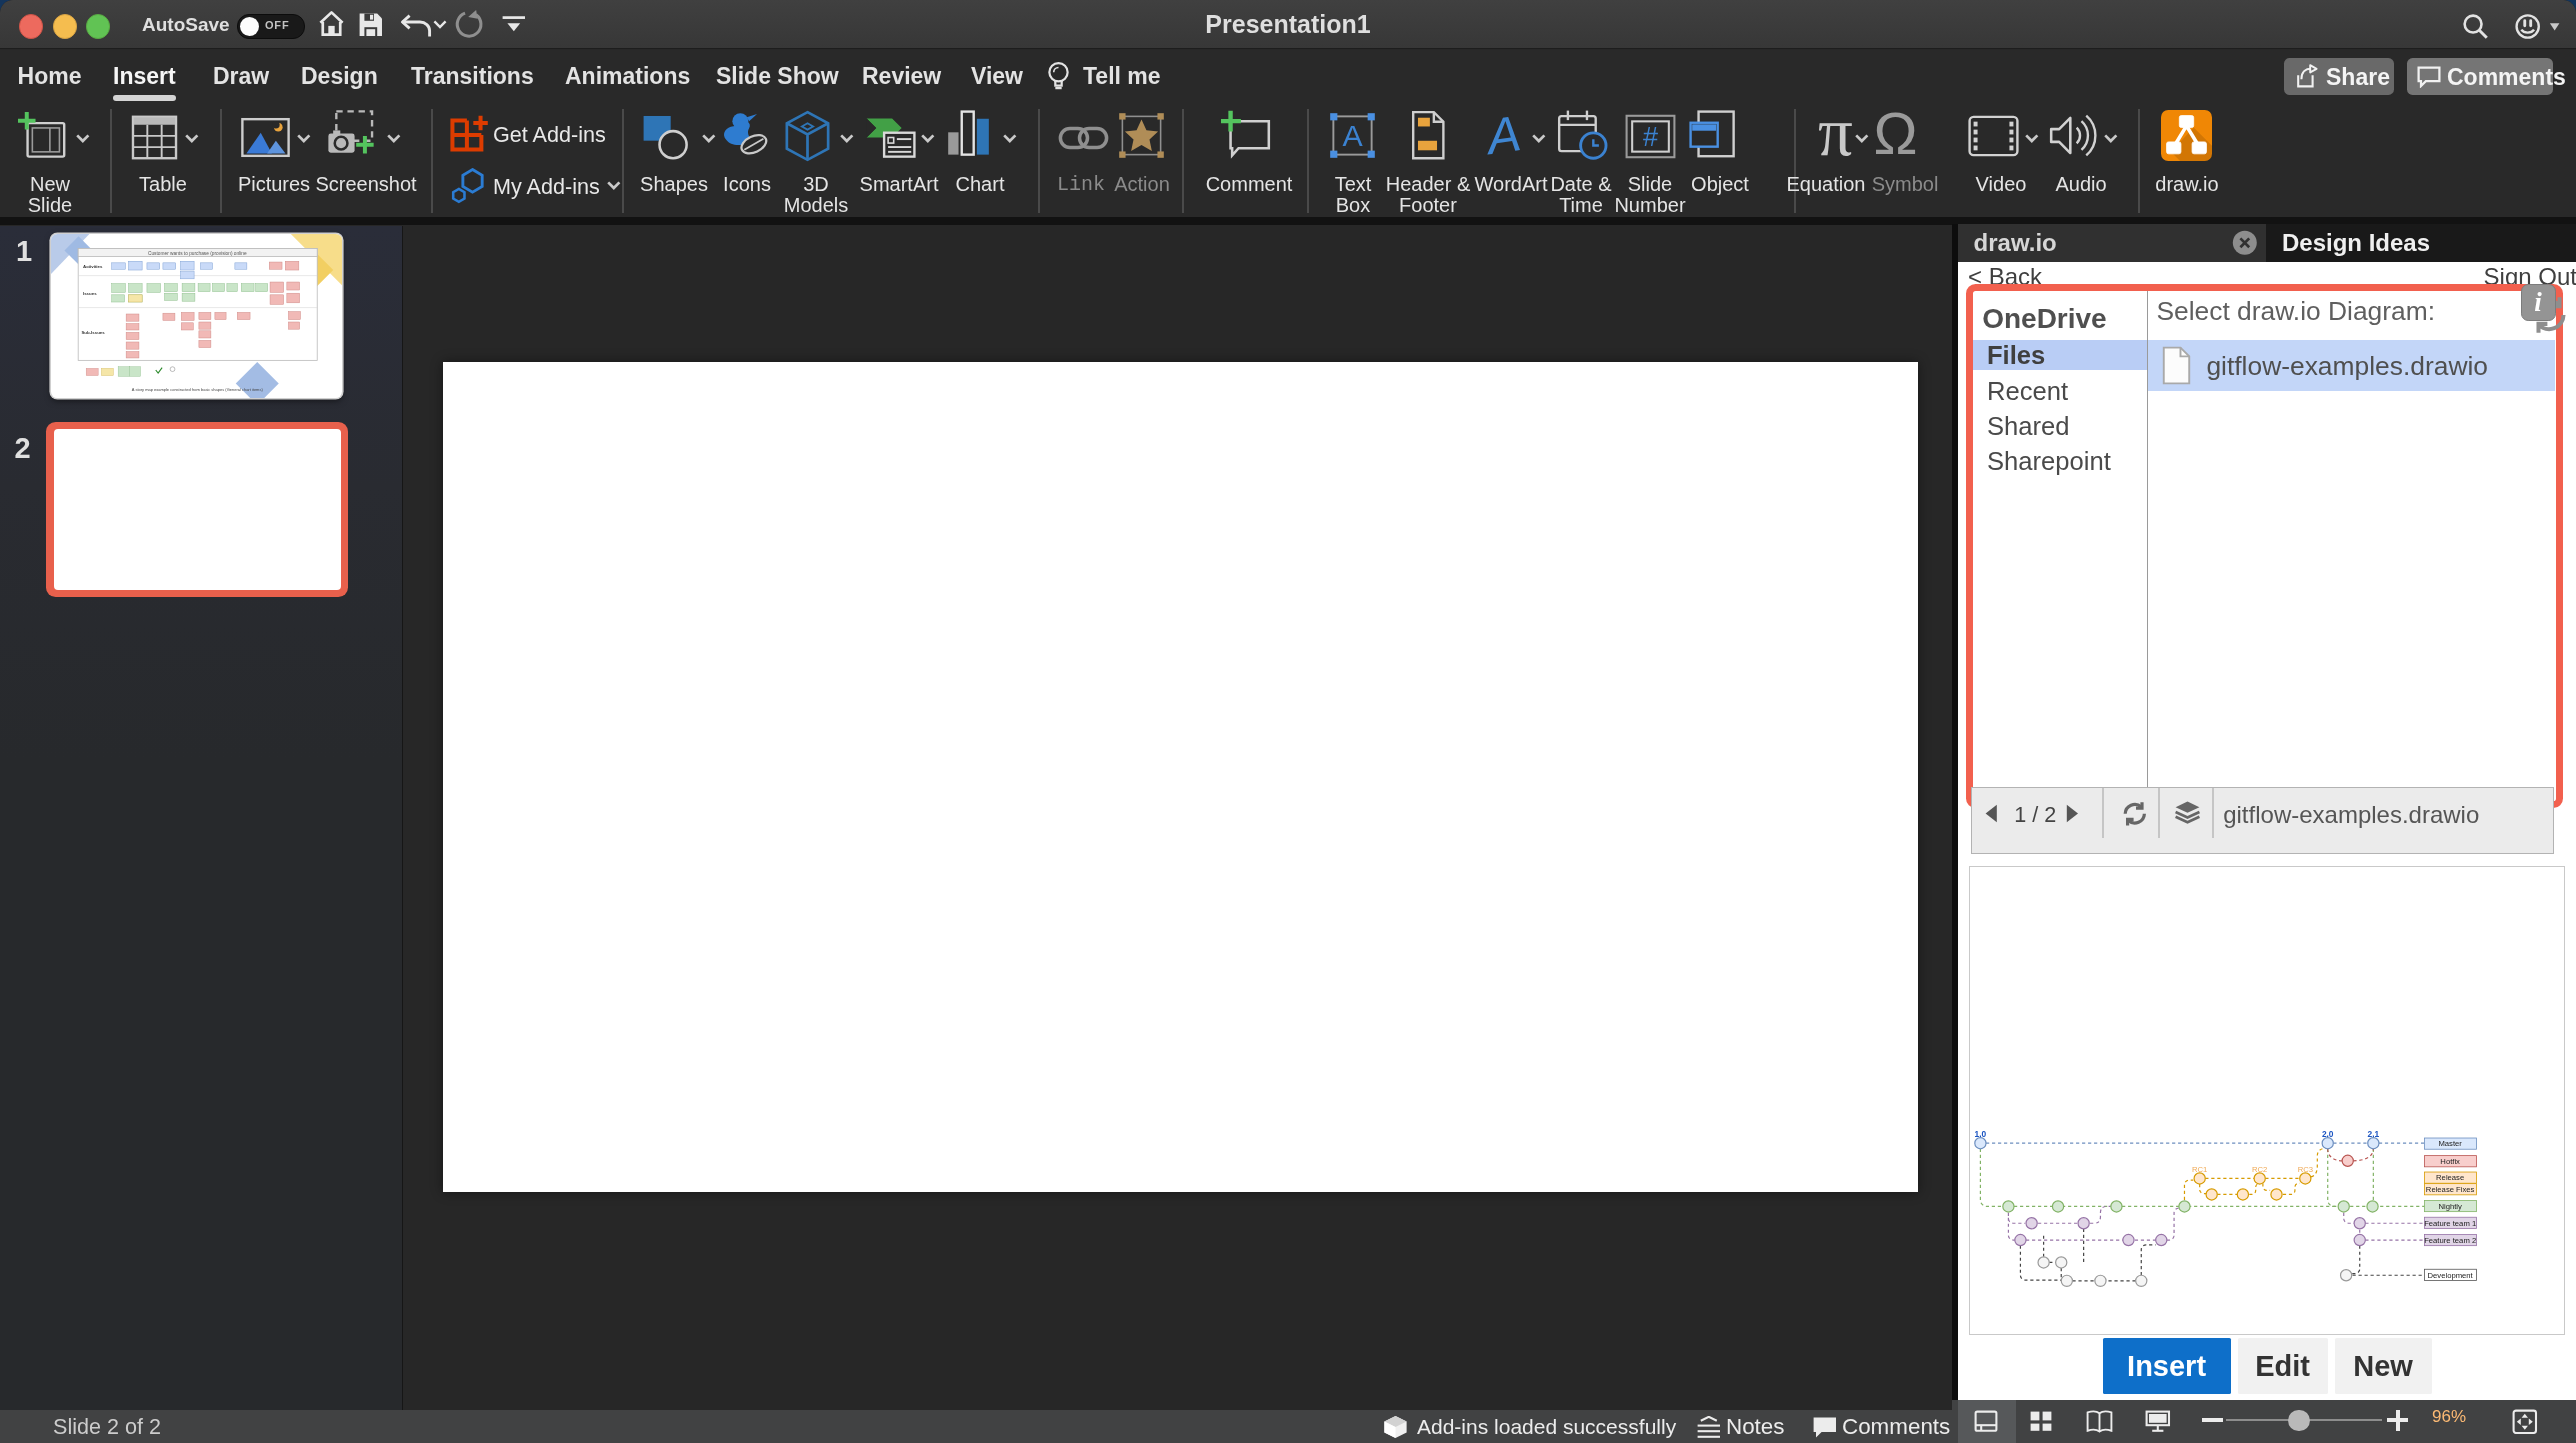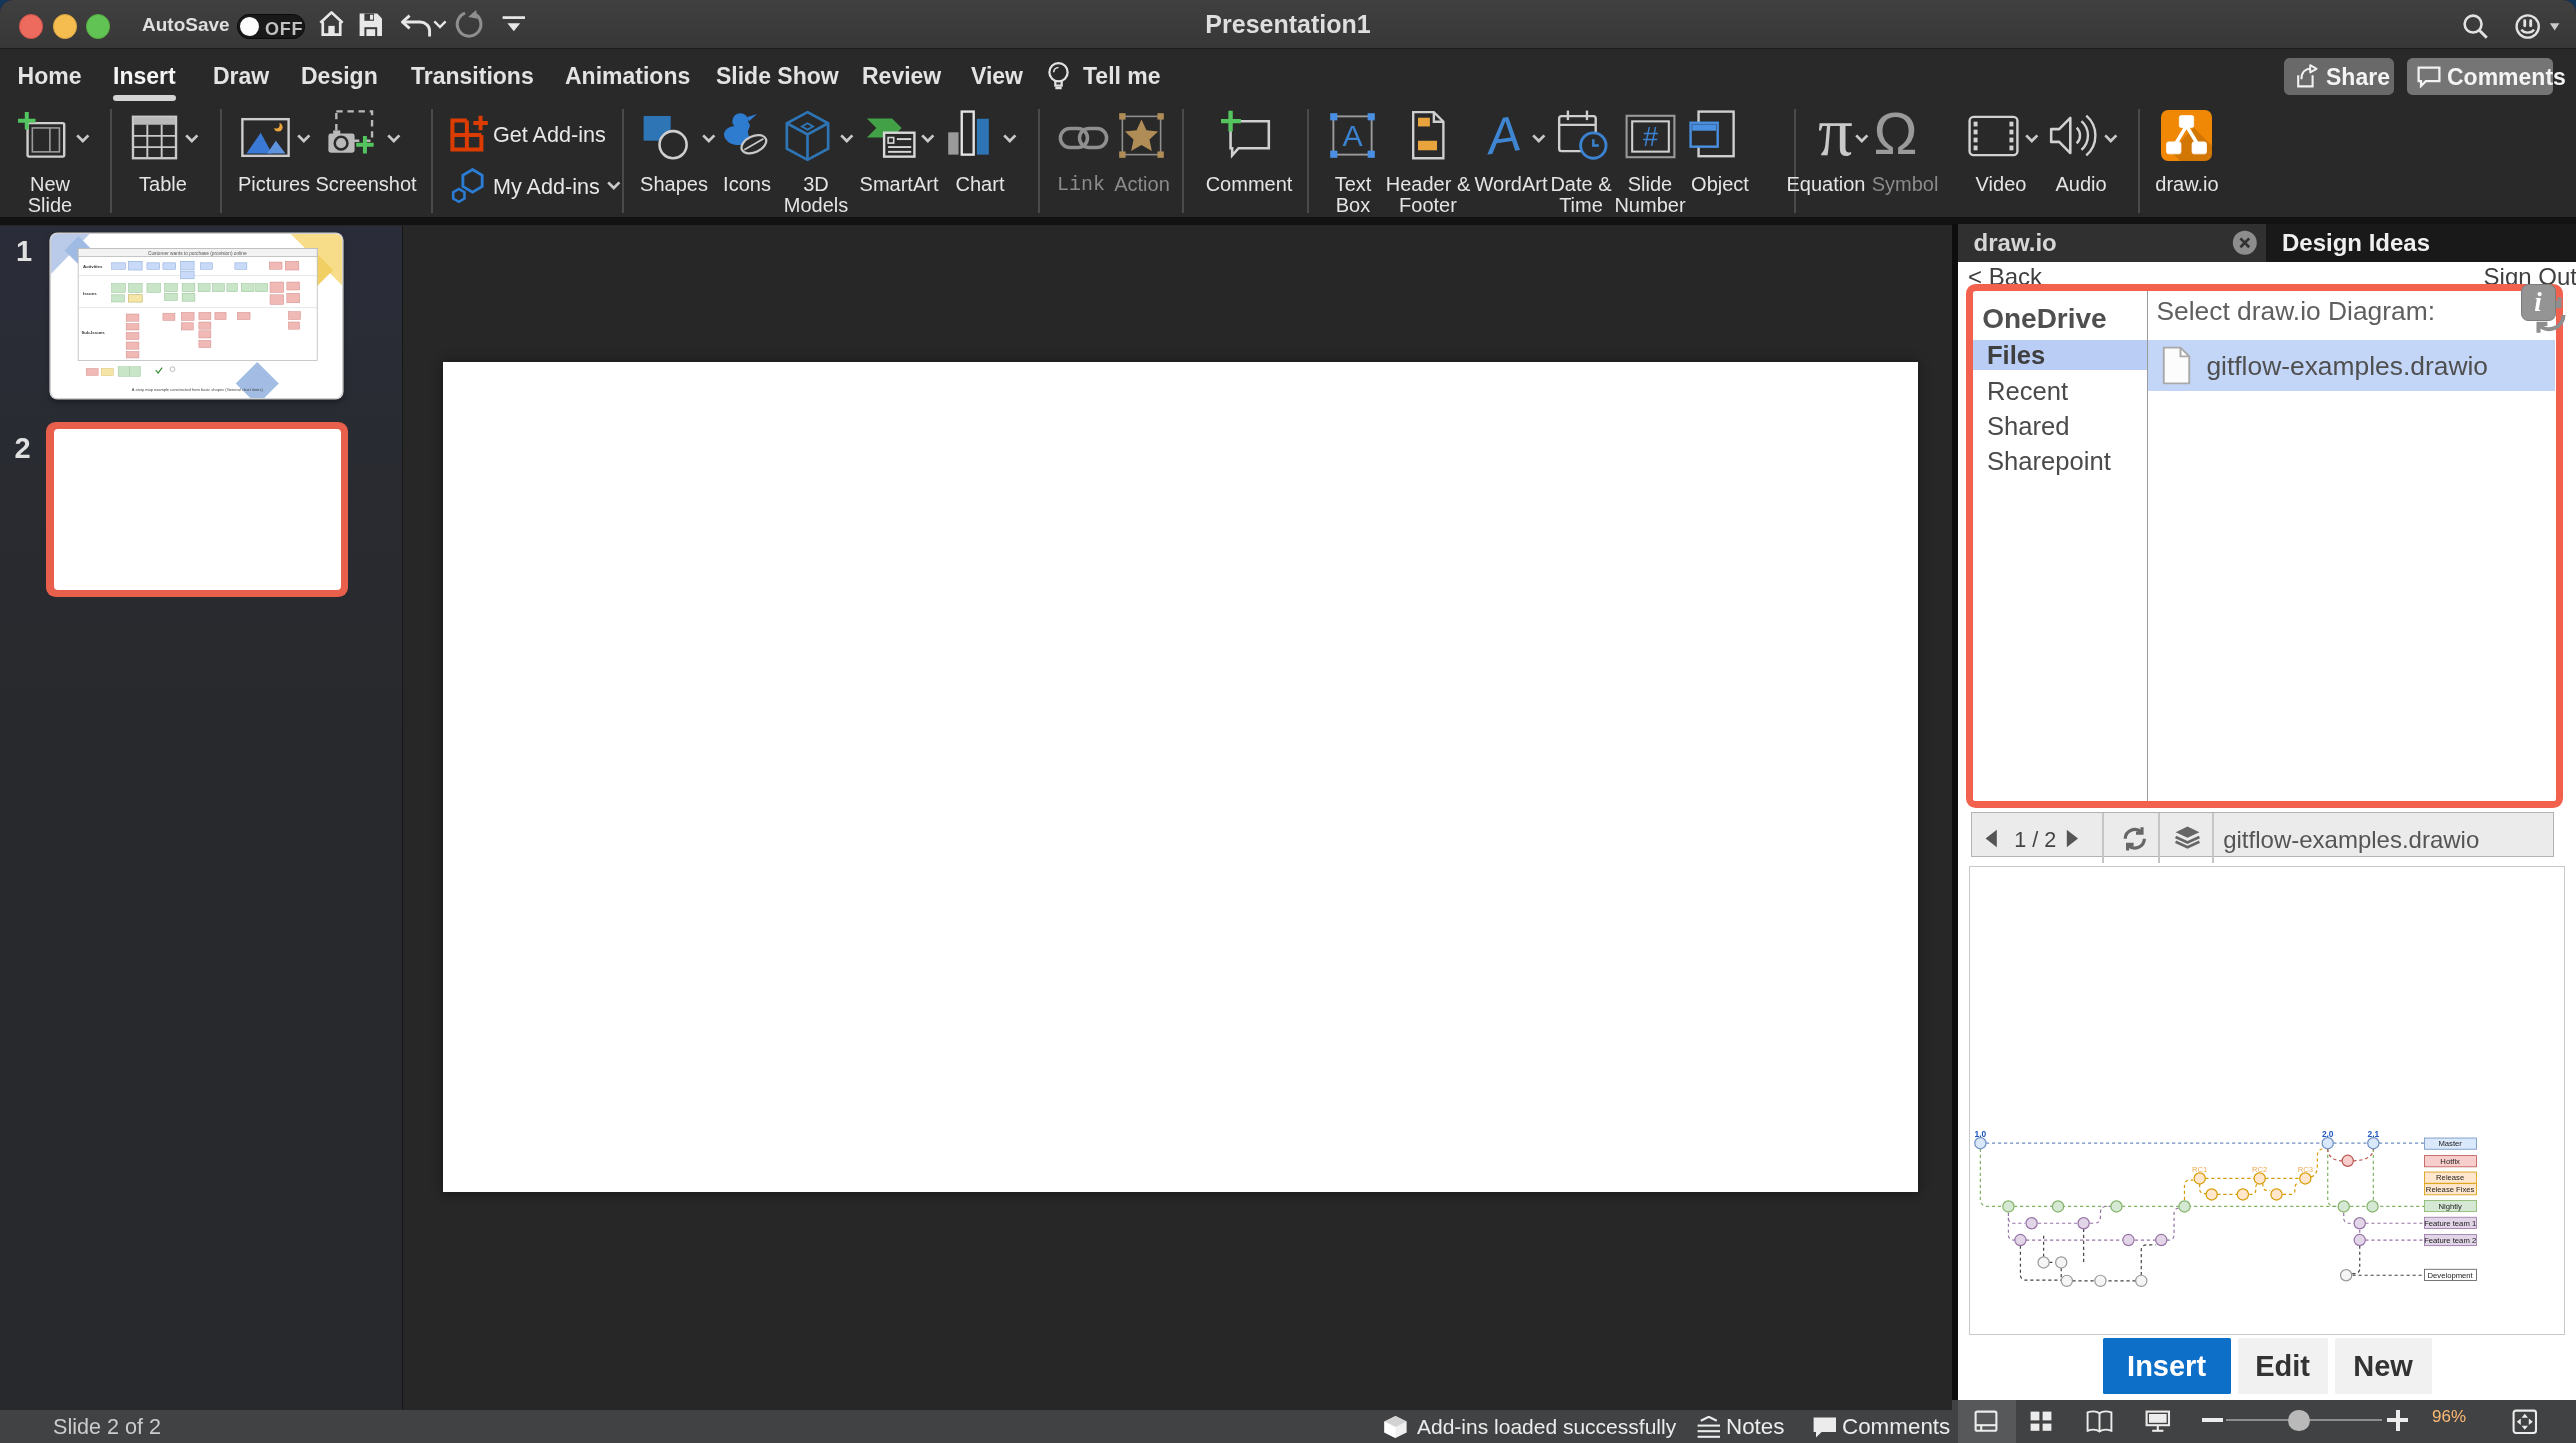--- a/index.html
+++ b/index.html
@@ -35,21 +35,21 @@
 <div id="win">
 
   <div id="titlebar">
     <div id="ttl">Presentation1</div>
     <div class="tl" style="left:19px;background:#ed6a5e;border:0.8px solid #ce5347;"></div>
     <div class="tl" style="left:53px;background:#f5bd4f;border:0.8px solid #d6a243;"></div>
     <div class="tl" style="left:86px;background:#61c354;border:0.8px solid #58a942;"></div>
     <div class="abs" style="left:142px;top:13.6px;color:#dfdfdf;font-size:19px;font-weight:600;">AutoSave</div>
     <div class="abs" style="left:237px;top:14.4px;width:66px;height:22.4px;border-radius:12px;background:#191919;border:0.8px solid #0c0c0c;">
       <div class="abs" style="left:1.6px;top:1.6px;width:19px;height:19px;border-radius:50%;background:#fdfdfd;"></div>
-      <div class="abs" style="left:27px;top:4px;color:#c2c2c2;font-size:18px;font-weight:bold;letter-spacing:0.8px;">OFF</div>
+      <div class="abs" style="left:27px;top:4px;color:#c2c2c2;font-size:11px;font-weight:bold;letter-spacing:0.8px;">OFF</div>
     </div>
     <svg class="abs" style="left:318px;top:10.4px;" width="27" height="27" viewBox="0 0 34 34">
       <path d="M3 16 L17 3 L31 16" fill="none" stroke="#e8e8e8" stroke-width="3.4" stroke-linejoin="round"></path>
       <path d="M6 15 V31 h22 V15" fill="none" stroke="#e8e8e8" stroke-width="3.4"></path>
       <rect x="13" y="20" width="8" height="11" fill="#e8e8e8"></rect>
     </svg>
     <svg class="abs" style="left:358px;top:12px;" width="25.6" height="25.6" viewBox="0 0 32 32">
       <path d="M2 2 h22 l6 6 v22 H2 Z" fill="#e8e8e8"></path>
       <rect x="8" y="2" width="12" height="9" fill="#3a3a3a"></rect>
       <rect x="15" y="3.5" width="4" height="6" fill="#e8e8e8"></rect>
@@ -493,21 +493,21 @@
 
       <svg class="abs" style="left:570px;top:32px;" width="42" height="42" viewBox="0 0 52 52">
         <path d="M8 26 a18 18 0 0 1 31 -12" fill="none" stroke="#8e8e8e" stroke-width="5"></path>
         <path d="M44 26 a18 18 0 0 1 -31 12" fill="none" stroke="#8e8e8e" stroke-width="5"></path>
         <path d="M39 4 v11 h-11" fill="none" stroke="#8e8e8e" stroke-width="5"></path>
         <path d="M13 48 v-11 h11" fill="none" stroke="#8e8e8e" stroke-width="5"></path>
       </svg>
 
       <div class="abs" style="left:563px;top:22.4px;width:33px;height:35px;background:#949494;border-radius:7.2px;border:0.8px solid #7c7c7c;color:#fff;font-family:'Liberation Serif',serif;font-style:italic;font-weight:bold;font-size:27px;text-align:center;line-height:34px;">i</div>
 
-      <div class="abs" style="left:13.6px;top:550px;width:583px;height:45px;background:#ebebeb;border:1.6px solid #b3b3b3;box-sizing:border-box;padding-left:20px;">
+      <div class="abs" style="left:13.6px;top:525px;width:583px;height:67px;background:#ebebeb;border:1.6px solid #b3b3b3;box-sizing:border-box;padding-left:20px;">
         <svg class="abs" style="left:12px;top:15px;" width="13.6" height="21" viewBox="0 0 17 26">
             <path d="M16 2 V24 L2 13 Z" fill="#555"></path>
           </svg>
         <div class="abs" style="left:42px;top:13.6px;color:#444;font-size:21.6px;">1 / 2</div>
         <svg class="abs" style="left:94px;top:15px;" width="13.6" height="21" viewBox="0 0 17 26">
             <path d="M1 2 V24 L15 13 Z" fill="#555"></path>
           </svg>
         <div class="abs" style="left:130px;top:0px;width:1.6px;height:50px;background:#c5c5c5;"></div>
         <svg class="abs" style="left:150px;top:12.8px;" width="25.6" height="25.6" viewBox="0 0 32 32">
           <path d="M4 16 a12 12 0 0 1 20 -8.5" fill="none" stroke="#666" stroke-width="4"></path>

